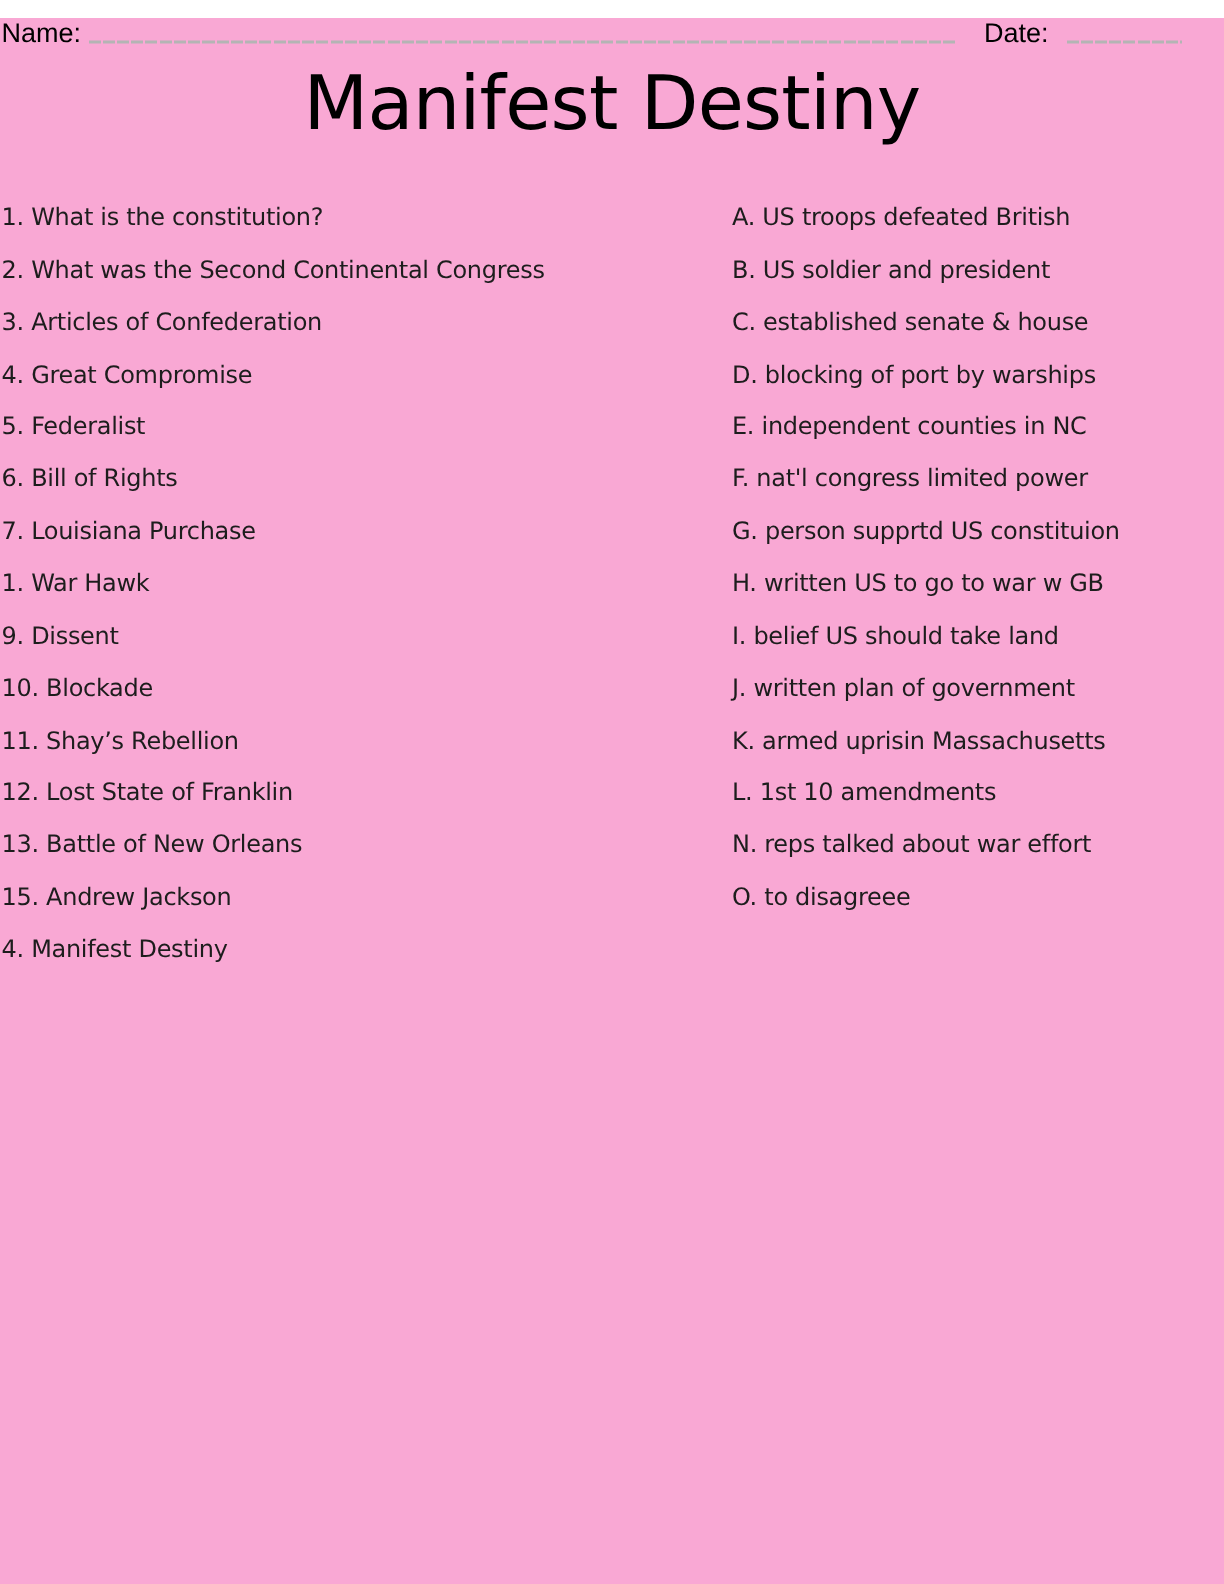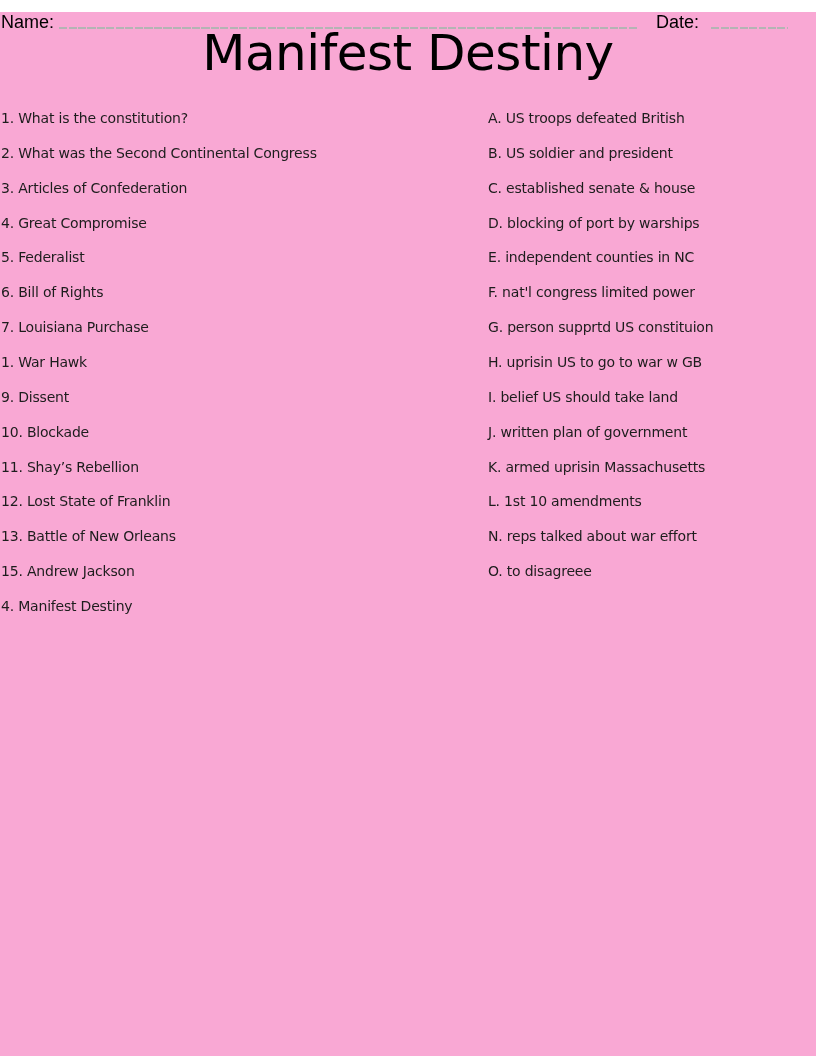--- a/index.html
+++ b/index.html
@@ -26,38 +26,38 @@
   .blank-line {
     position: absolute;
     top: 15px;
     height: 2px;
     background: repeating-linear-gradient(90deg, #b4b4b4 0 8px, rgba(0,0,0,0) 8px 9.5px);
   }
   .name-line { left: 59px; width: 579px; }
   .date-line { left: 711px; width: 77px; }
   .title {
     position: absolute;
-    top: 16px;
+    top: 32px;
     left: 0;
     width: 816px;
     margin: 0;
     text-align: center;
     font-size: 50px;
     line-height: 50px;
     font-weight: 500;
     color: #000000;
     letter-spacing: -0.5px;
   }
   .match-col {
     position: absolute;
-    top: 98px;
+    top: 123px;
     margin: 0;
     padding: 0;
     list-style: none;
-    font-size: 14px;
+    font-size: 16px;
     letter-spacing: -0.2px;
     color: #1d1d1d;
   }
   .match-col li {
     height: 34.86px;
     white-space: nowrap;
   }
   .col-left  { left: 1px;   width: 480px; }
   .col-right { left: 488px; width: 328px; }
 </style>
@@ -93,21 +93,21 @@
   </ul>
 
   <ul class="match-col col-right">
     <li>A. US troops defeated British</li>
     <li>B. US soldier and president</li>
     <li>C. established senate &amp; house</li>
     <li>D. blocking of port by warships</li>
     <li>E. independent counties in NC</li>
     <li>F. nat'l congress limited power</li>
     <li>G. person supprtd US constituion</li>
-    <li>H. uprisin US to go to war w GB</li>
+    <li>H. written US to go to war w GB</li>
     <li>I. belief US should take land</li>
     <li>J. written plan of government</li>
     <li>K. armed uprisin Massachusetts</li>
     <li>L. 1st 10 amendments</li>
     <li>N. reps talked about war effort</li>
     <li>O. to disagreee</li>
   </ul>
 
 </div>
 

